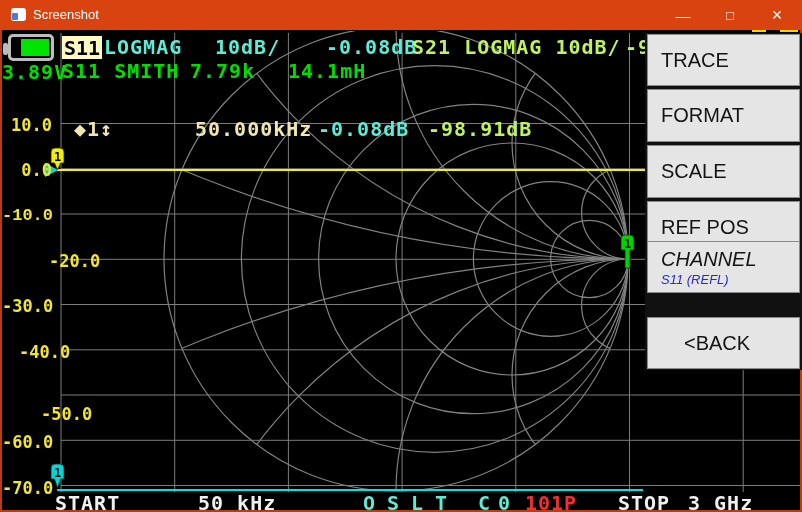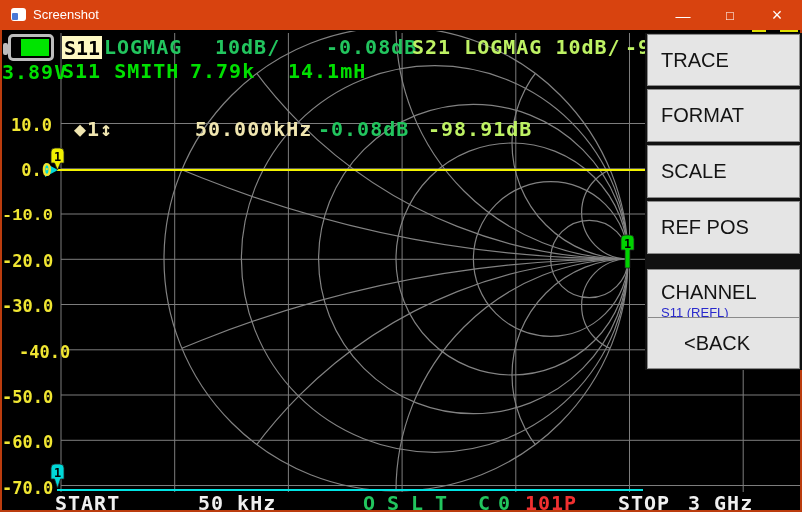--- a/index.html
+++ b/index.html
@@ -7,21 +7,21 @@
           font-family:"Liberation Sans",sans-serif;box-shadow:inset 0 0 0 2px #bb3c0e;}
   .titlebar{position:absolute;left:0;top:0;width:802px;height:30px;background:#d8430f;}
   .title-text{position:absolute;left:33px;top:7px;color:#fff;font-size:13px;}
   .app-icon{position:absolute;left:11px;top:8px;width:15px;height:13px;background:#fff;border-radius:3px;}
   .app-icon .inner{position:absolute;left:1px;top:5px;width:6px;height:7px;background:#4b79d6;border-radius:1px;}
   .tb-btn{position:absolute;top:0;width:46px;height:30px;display:flex;align-items:center;justify-content:center;
           color:#fff;font-size:15px;}
   .tb-min{left:660px;} .tb-max{left:707px;font-size:13px;} .tb-close{left:754px;font-size:18px;}
   .lcd{position:absolute;font-family:"DejaVu Sans Mono","Liberation Mono",monospace;
        font-weight:bold;font-size:20px;letter-spacing:1px;line-height:23px;white-space:pre;}
-  .yel{color:#22c55e;} .cyn{color:#bef264;} .grn{color:#00e000;} .wht{color:#f0f0f0;}
+  .yel{color:#5eead4;} .cyn{color:#bef264;} .grn{color:#00e000;} .wht{color:#f0f0f0;}
   .cream{color:#f0e6b0;} .red{color:#f03030;}
   .chip{position:absolute;left:62px;top:36px;width:40px;height:23px;background:#fef9c3;color:#000;
         font-family:"DejaVu Sans Mono",monospace;font-weight:bold;font-size:20px;
         display:flex;align-items:center;justify-content:center;}
   .axis-label{position:absolute;left:2px;width:50px;text-align:right;
        font-family:"DejaVu Sans Mono","Liberation Mono",monospace;font-weight:bold;
        font-size:17px;letter-spacing:0px;color:#f0e632;}
   .battery-body{position:absolute;left:8px;top:34px;width:46px;height:27px;background:#000;
        border:3px solid #bdbdbd;border-radius:5px;box-sizing:border-box;}
   .battery-fill{position:absolute;right:2px;top:2px;width:28px;height:17px;background:#00e400;}
@@ -141,24 +141,24 @@
   <div class="lcd grn" style="left:288px;top:60px;">14.1mH</div>
 
   <div class="lcd cream" style="left:74px;top:118px;">◆1↕</div>
   <div class="lcd cream" style="left:195px;top:118px;">50.000kHz</div>
   <div class="lcd yel" style="left:318px;top:118px;">-0.08dB</div>
   <div class="lcd cyn" style="left:428px;top:118px;">-98.91dB</div>
 
   <div class="axis-label" style="top:115px;">10.0</div>
   <div class="axis-label" style="top:160px;">0.0</div>
   <div class="axis-label" style="top:206px;font-family:Liberation Mono, monospace;">-10.0</div>
-  <div class="axis-label" style="top:251px;">-20.0</div>
+  <div class="axis-label" style="top:251px;padding-left:47px;">-20.0</div>
   <div class="axis-label" style="top:296px;">-30.0</div>
   <div class="axis-label" style="top:342px;padding-left:17px;">-40.0</div>
-  <div class="axis-label" style="top:387px;">-50.0</div>
+  <div class="axis-label" style="top:404px;padding-left:39px;">-50.0</div>
   <div class="axis-label" style="top:432px;">-60.0</div>
   <div class="axis-label" style="top:478px;">-70.0</div>
 
   <div class="lcd wht" style="left:55px;top:492px;">START</div>
   <div class="lcd wht" style="left:198px;top:492px;">50 kHz</div>
   <div class="lcd yel" style="left:363px;top:492px;letter-spacing:12px;">OSLT</div>
   <div class="lcd yel" style="left:478px;top:492px;letter-spacing:8px;">C0</div>
   <div class="lcd red" style="left:525px;top:492px;">101P</div>
   <div class="lcd wht" style="left:618px;top:492px;">STOP</div>
   <div class="lcd wht" style="left:688px;top:492px;">3 GHz</div>
@@ -169,21 +169,21 @@
       </div>
     <div class="btn" style="top:56px;height:53px;">
       <span>FORMAT</span>
       </div>
     <div class="btn" style="top:112px;height:53px;">
       <span>SCALE</span>
       </div>
     <div class="btn" style="top:168px;height:53px;">
       <span>REF POS</span>
       </div>
-    <div class="btn" style="top:236px;height:63px;">
+    <div class="btn" style="top:208px;height:52px;font-style:italic;">
       <span>CHANNEL</span>
       <span class="sub">S11 (REFL)</span>
     </div>
     <div class="btn" style="top:284px;height:52px;padding-left:36px;">
       <span>&lt;BACK</span>
       </div>
   </div>
 
   <div class="titlebar">
     <div class="app-icon">

